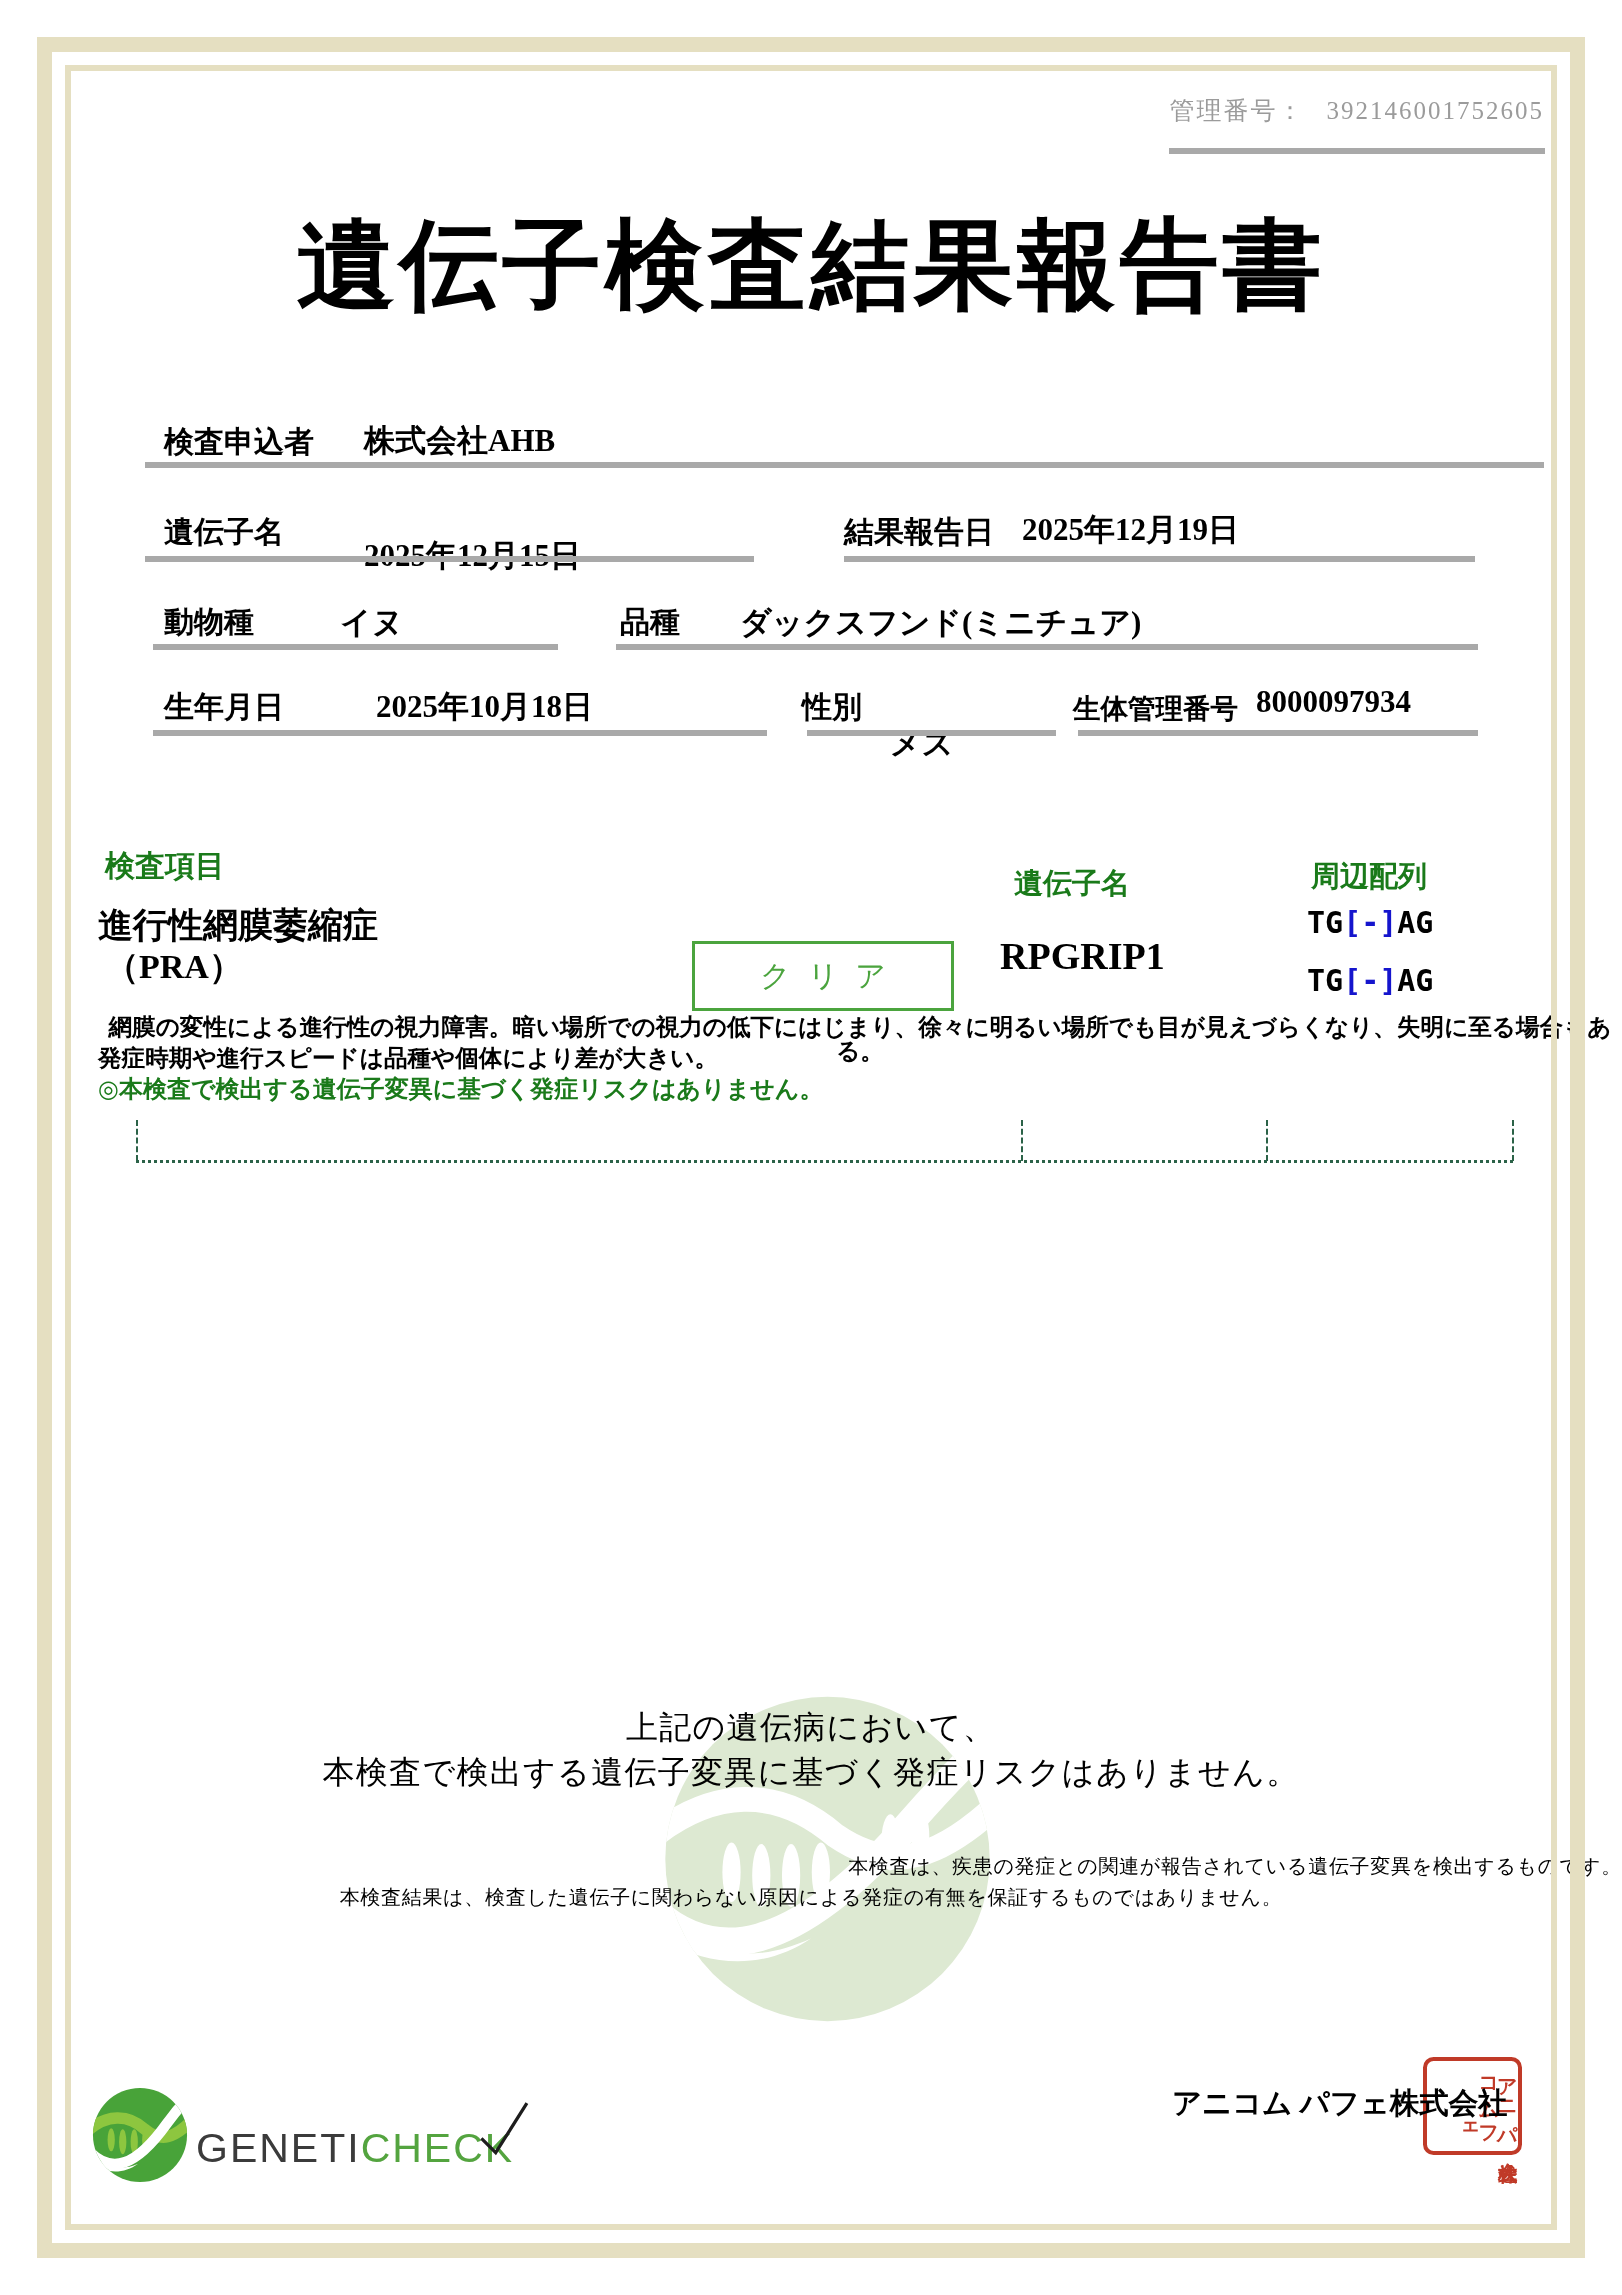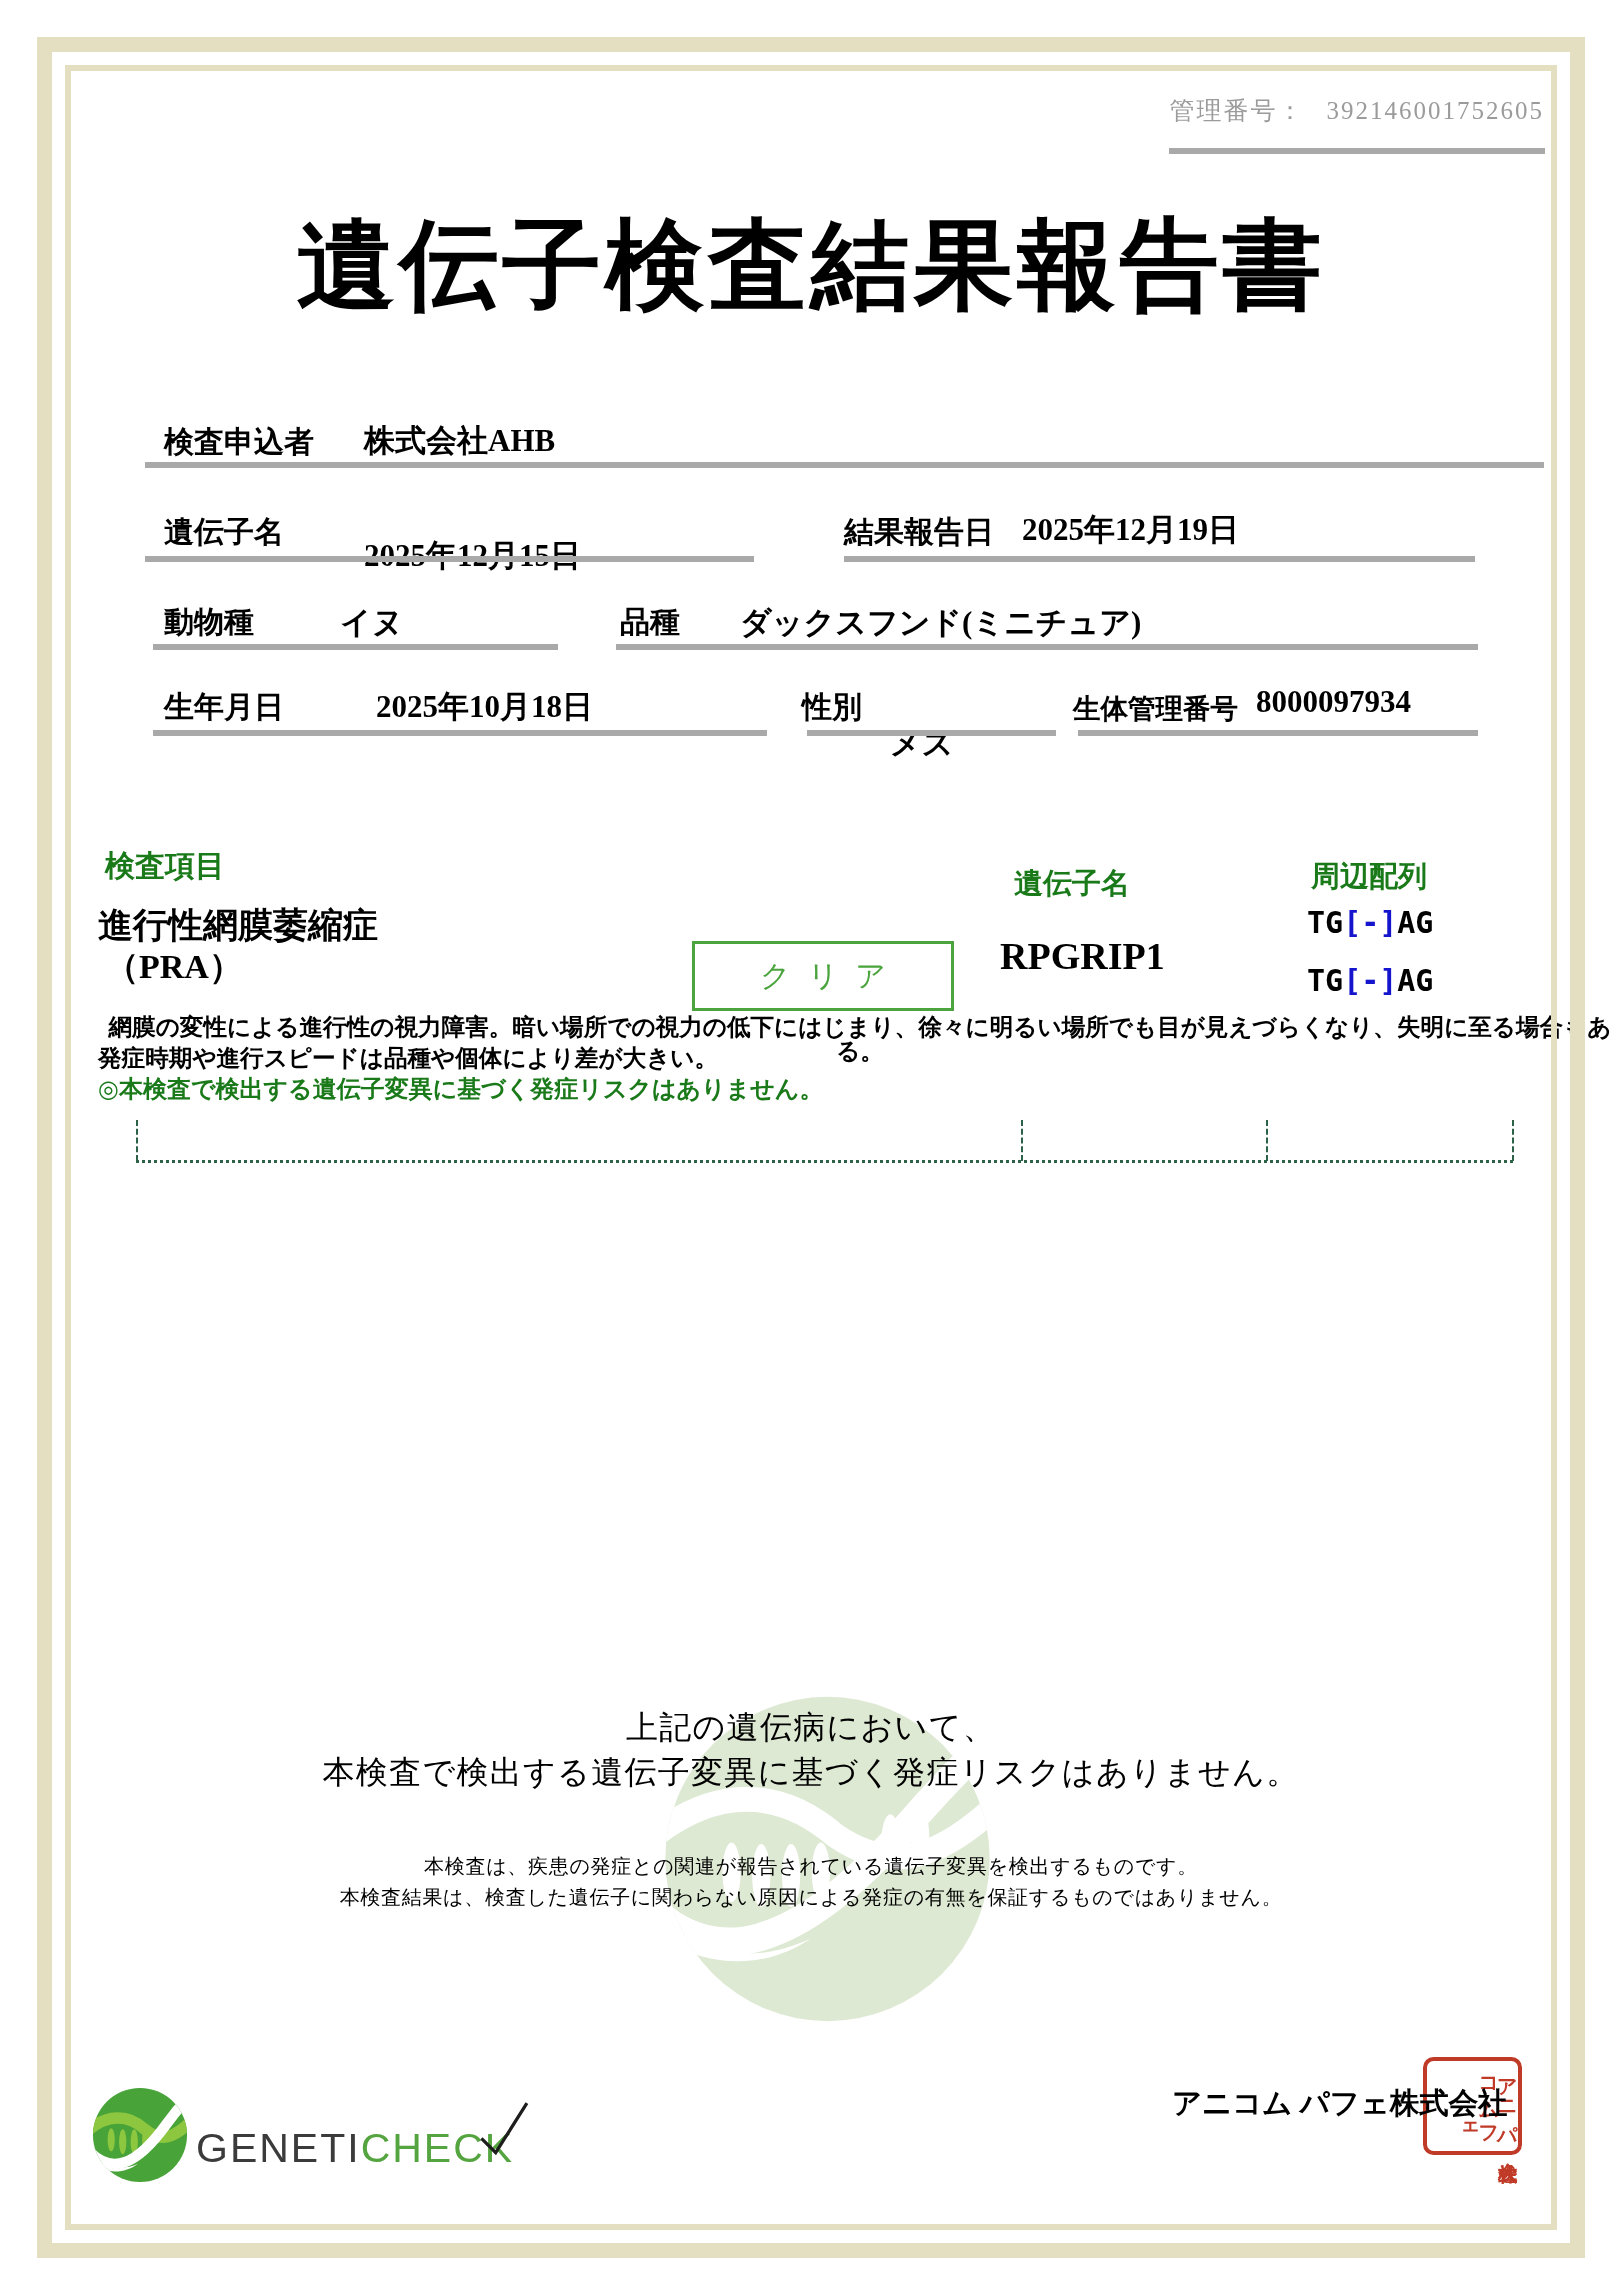--- a/index.html
+++ b/index.html
@@ -151,21 +151,21 @@
     <ellipse cx="96" cy="110" rx="5.5" ry="18" fill="#ffffff"></ellipse>
     <ellipse cx="138" cy="92" rx="5.5" ry="17" fill="#ffffff"></ellipse>
     <ellipse cx="156" cy="88" rx="5.5" ry="16" fill="#ffffff"></ellipse>
     <path d="M -8,130 C 30,168 80,160 150,80 C 170,57 185,42 198,30" stroke="#ffffff" stroke-width="17" fill="none"></path>
     <path d="M -8,130 C 20,162 55,166 90,150 C 60,170 25,168 -8,146 Z" fill="#ffffff"></path>
   </g>
 </svg>
 
 <div class="abs sum-line" style="top:1711px;">上記の遺伝病において、</div>
 <div class="abs sum-line" style="top:1756px;">本検査で検出する遺伝子変異に基づく発症リスクはありません。</div>
-<div class="abs sum-note" style="top:1856px;">本検査は、疾患の発症との関連が報告されている遺伝子変異を検出するものです。</div>
+<div class="abs sum-note" style="top:1856px;text-align:right;">本検査は、疾患の発症との関連が報告されている遺伝子変異を検出するものです。</div>
 <div class="abs sum-note" style="top:1887px;">本検査結果は、検査した遺伝子に関わらない原因による発症の有無を保証するものではありません。</div>
 
 <svg class="abs" style="left:92px;top:2087px;z-index:2;" width="96" height="96" viewBox="0 0 100 100">
   <defs>
       <clipPath id="logoclip">
         <circle cx="50" cy="50" r="49"></circle>
       </clipPath>
     </defs>
   <circle cx="50" cy="50" r="49" fill="#48a339"></circle>
   <g clip-path="url(#logoclip)">

